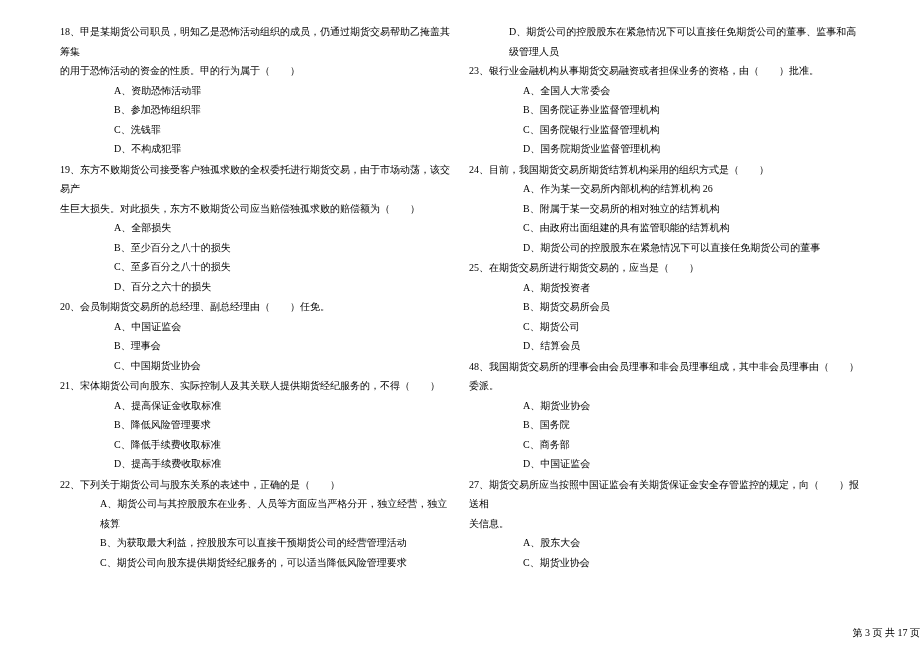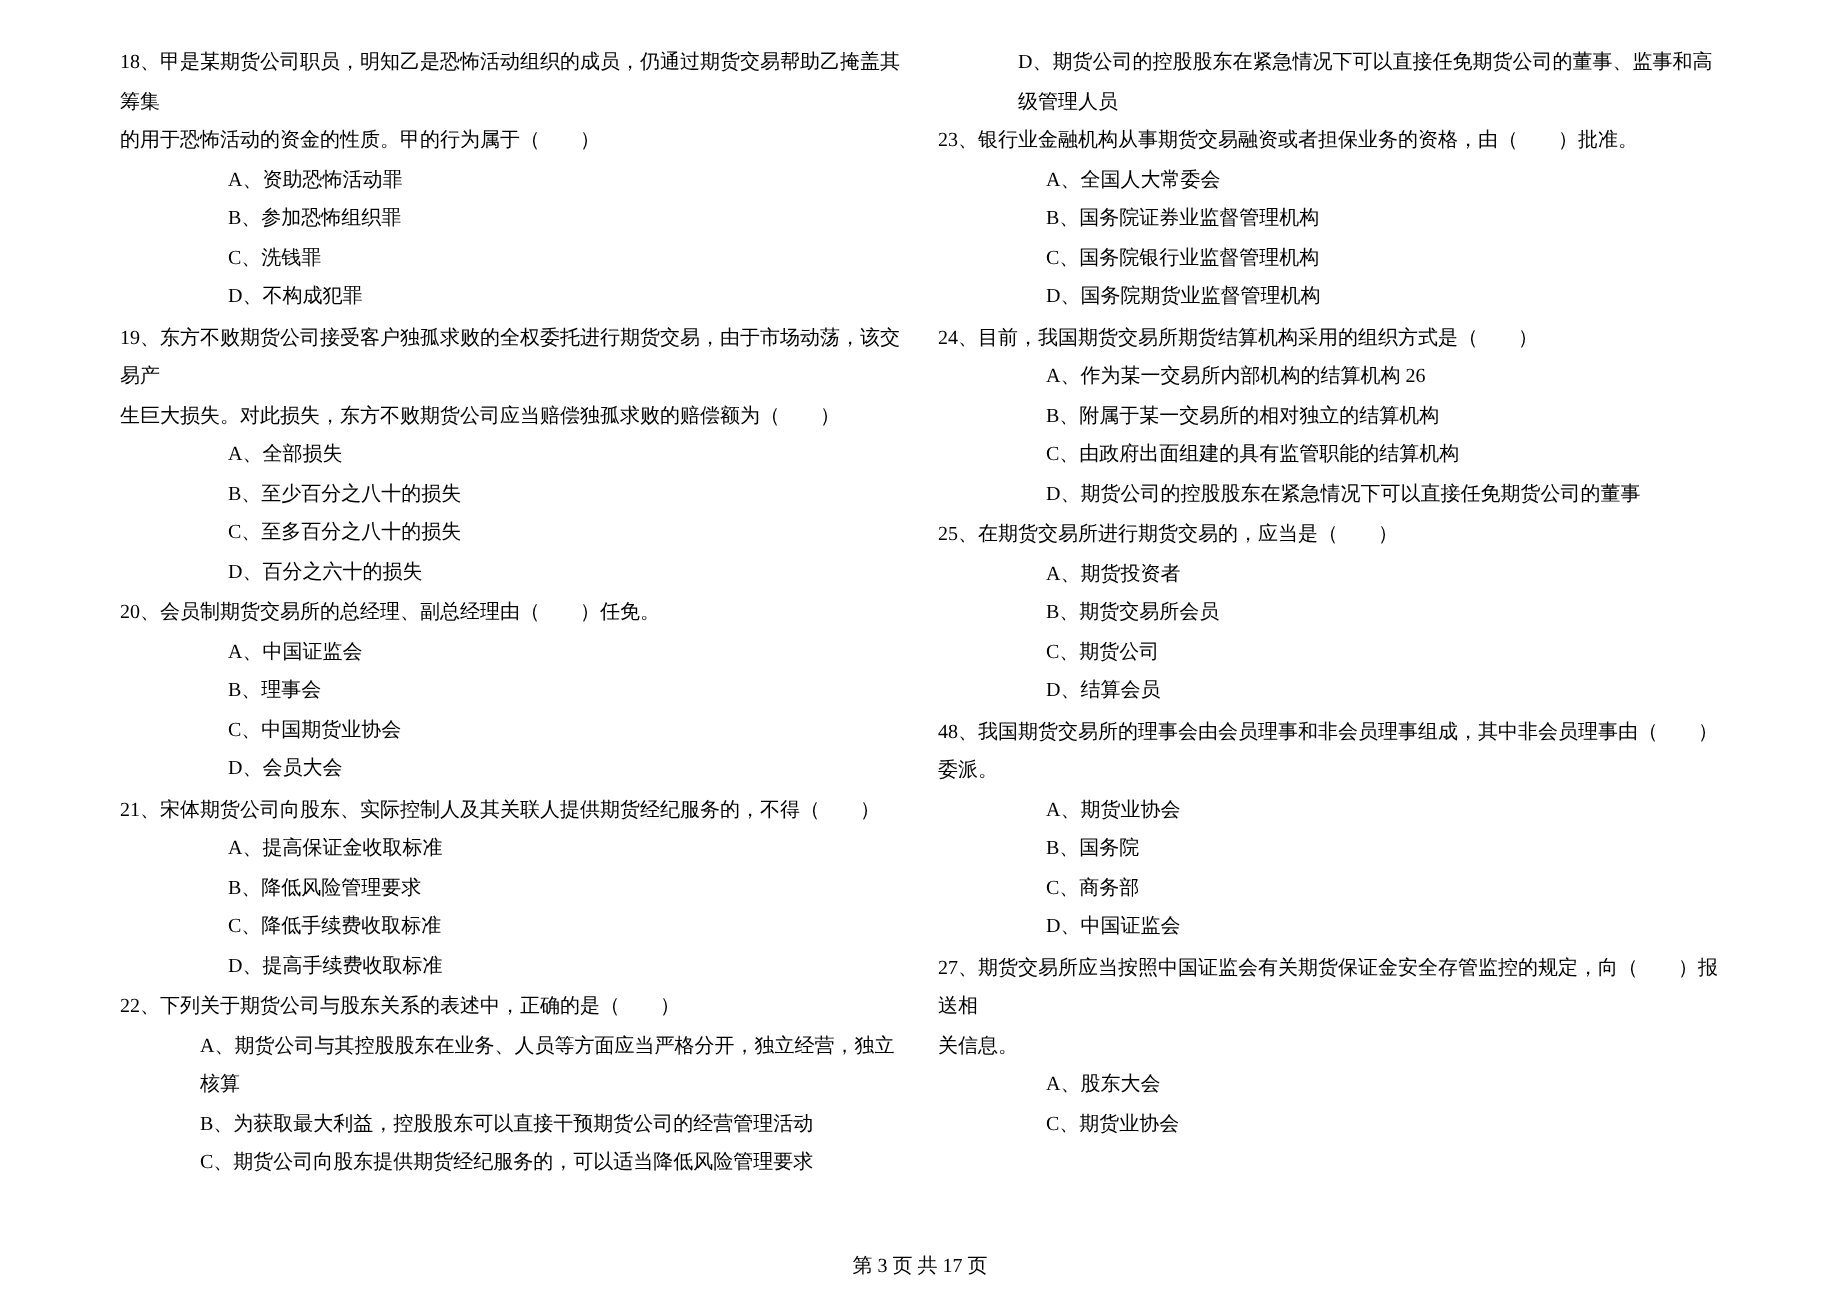--- a/index.html
+++ b/index.html
@@ -35,21 +35,21 @@
       padding-left: 54px;
     }
     .option-b {
       padding-left: 40px;
     }
     .footer {
       position: absolute;
       bottom: 10px;
       left: 0;
       right: 0;
-      text-align: center;
+      text-align: right;
       font-size: 10px;
     }
   </style>
 </head>
 <body>
 
 <div class="columns">
   <div class="col">
 
     <div class="question">
@@ -68,21 +68,20 @@
       <div class="option">B、至少百分之八十的损失</div>
       <div class="option">C、至多百分之八十的损失</div>
       <div class="option">D、百分之六十的损失</div>
     </div>
 
     <div class="question">
       <div class="q-text">20、会员制期货交易所的总经理、副总经理由（　　）任免。</div>
       <div class="option">A、中国证监会</div>
       <div class="option">B、理事会</div>
       <div class="option">C、中国期货业协会</div>
-      <div class="option">D、会员大会</div>
     </div>
 
     <div class="question">
       <div class="q-text">21、宋体期货公司向股东、实际控制人及其关联人提供期货经纪服务的，不得（　　）</div>
       <div class="option">A、提高保证金收取标准</div>
       <div class="option">B、降低风险管理要求</div>
       <div class="option">C、降低手续费收取标准</div>
       <div class="option">D、提高手续费收取标准</div>
     </div>
 

